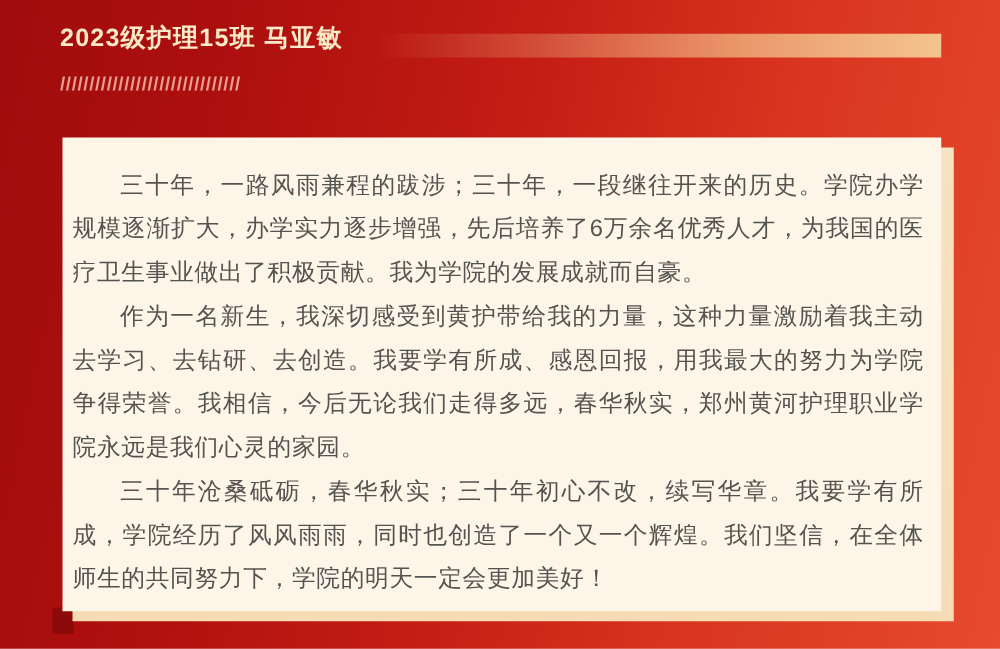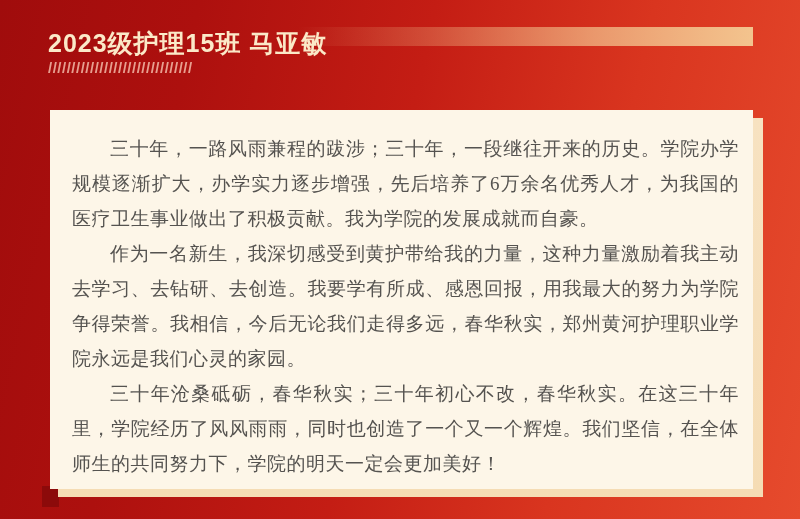--- a/index.html
+++ b/index.html
@@ -15,22 +15,22 @@
   }
   .stage {
     position: absolute;
     inset: 0;
     background: linear-gradient(102deg, #a00c0c 0%, #ad100e 22%, #c41d14 48%, #d9351f 72%, #e64b2d 100%);
   }
   
   .header-title {
     position: absolute;
     left: 48px;
-    top: 27px;
-    font-size: 25px;
+    top: 17px;
+    font-size: 20px;
     font-weight: bold;
     color: #fbe9c8;
     letter-spacing: 1px;
     white-space: nowrap;
     z-index: 5;
   }
   .header-slashes {
     position: absolute;
     left: 48px;
     top: 59px;
@@ -74,23 +74,22 @@
     z-index: 2;
   }
   .speech-card {
     position: absolute;
     left: 50px;
     top: 110px;
     width: 703px;
     height: 379px;
     background: #fdf6e8;
     box-sizing: border-box;
-    padding: 21px 14px 0 22px;
+    padding: 21px 14px 0 8px;
     z-index: 3;
-    font-family: Liberation Serif, serif;
   }
   .speech-card p {
     margin: 0;
     font-size: 19px;
     line-height: 35px;
     letter-spacing: 0.5px;
     color: #555350;
     text-indent: 2em;
     text-align: justify;
   }
@@ -106,16 +105,16 @@
 
   <div class="header-bar"></div>
 
   <div class="card-fold-accent"></div>
 
   <div class="card-back-layer"></div>
 
   <div class="speech-card">
     <p>三十年，一路风雨兼程的跋涉；三十年，一段继往开来的历史。学院办学规模逐渐扩大，办学实力逐步增强，先后培养了6万余名优秀人才，为我国的医疗卫生事业做出了积极贡献。我为学院的发展成就而自豪。</p>
     <p>作为一名新生，我深切感受到黄护带给我的力量，这种力量激励着我主动去学习、去钻研、去创造。我要学有所成、感恩回报，用我最大的努力为学院争得荣誉。我相信，今后无论我们走得多远，春华秋实，郑州黄河护理职业学院永远是我们心灵的家园。</p>
-    <p>三十年沧桑砥砺，春华秋实；三十年初心不改，春华秋实。在这三十年里，学院经历了风风雨雨，同时也创造了一个又一个辉煌。我们坚信，在全体师生的共同努力下，学院的明天一定会更加美好！</p>
+    <p>三十年沧桑砥砺，春华秋实；三十年初心不改，续写华章。我要学有所成，学院经历了风风雨雨，同时也创造了一个又一个辉煌。我们坚信，在全体师生的共同努力下，学院的明天一定会更加美好！</p>
   </div>
 
 </div>
 
 </body></html>

